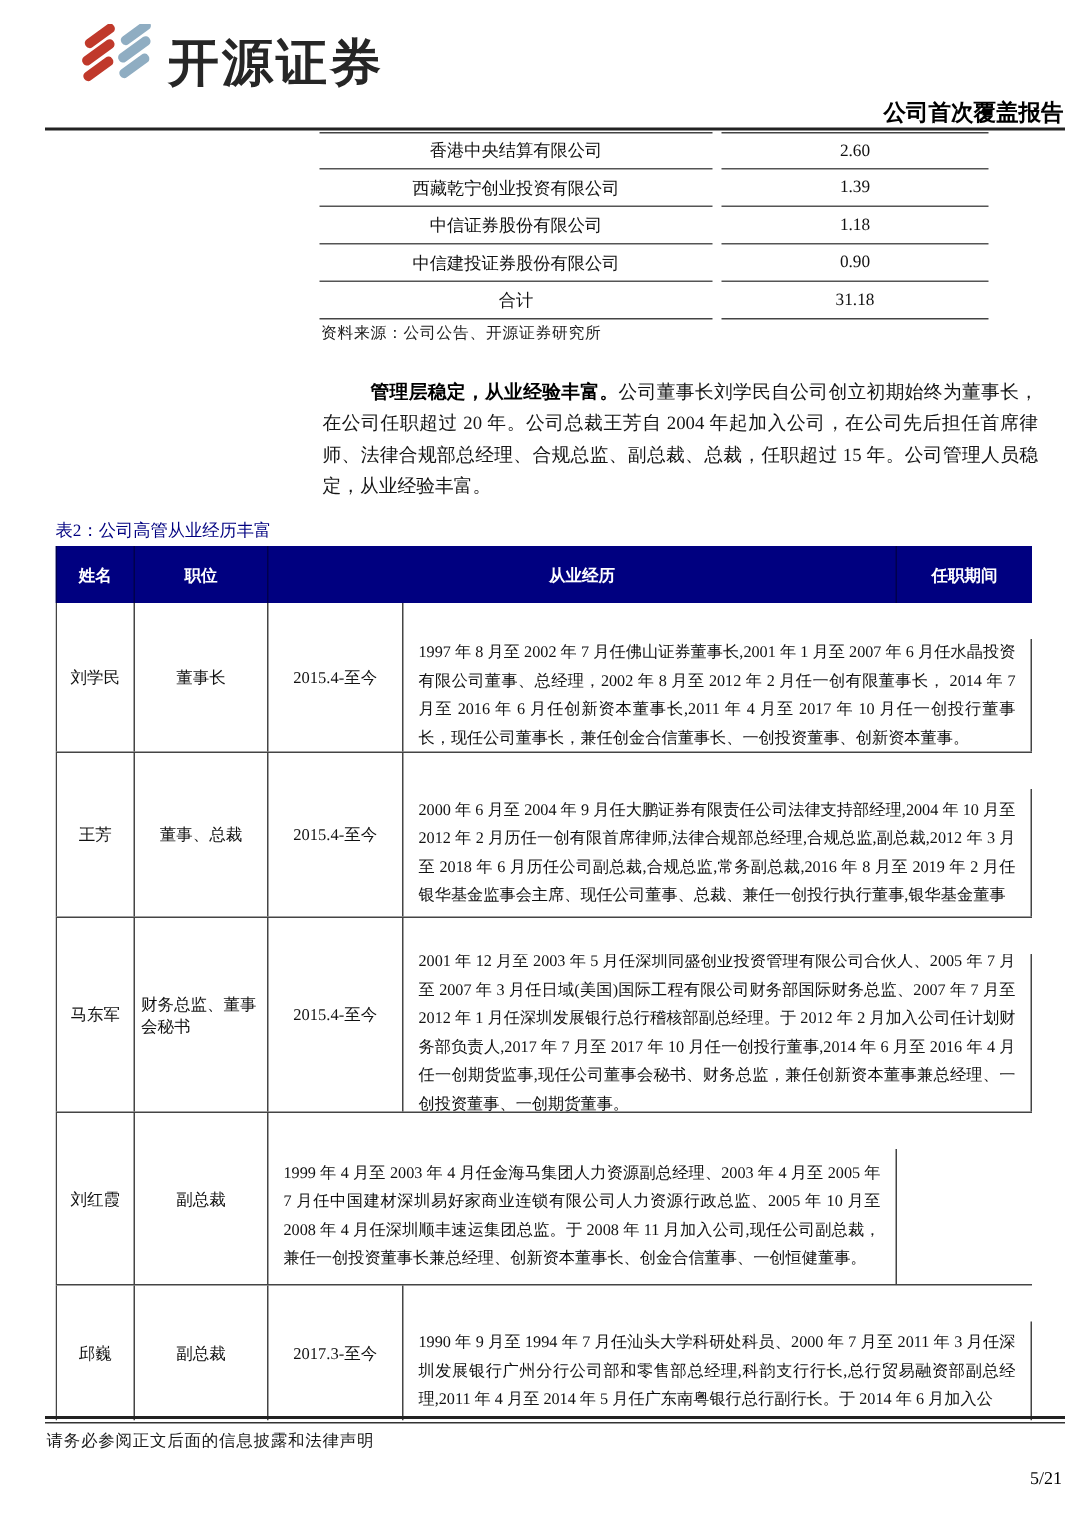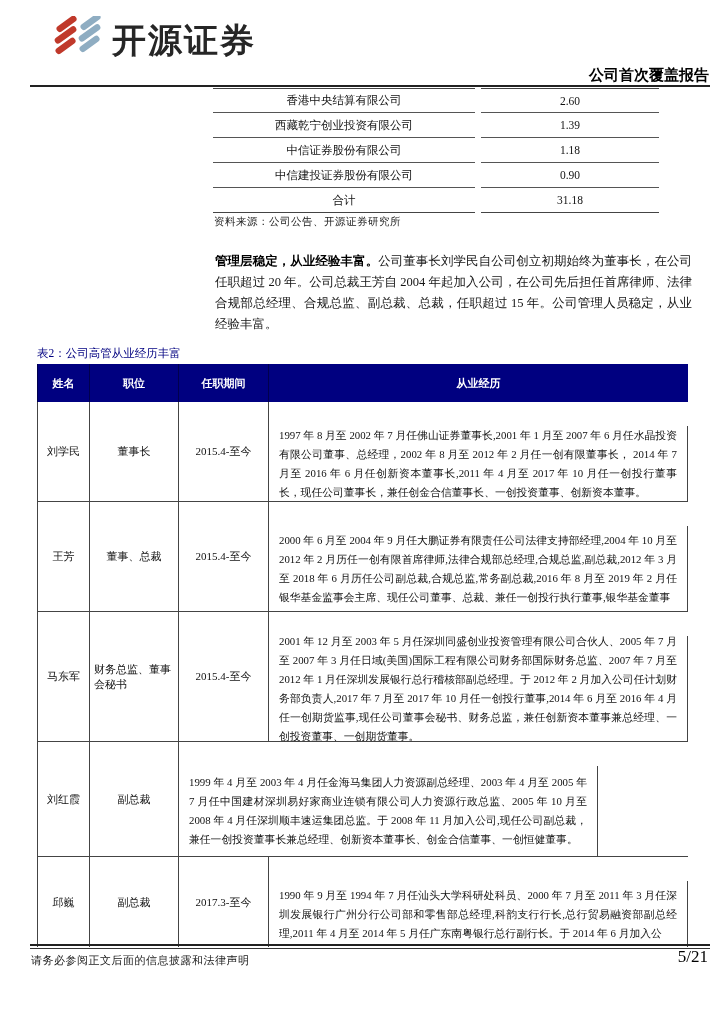--- a/index.html
+++ b/index.html
@@ -25,41 +25,41 @@
   .tt-row { display: flex; column-gap: 6px; height: 25px; }
   .tt-name, .tt-val { display: flex; align-items: center; justify-content: center; border-bottom: 1px solid #555; }
   .tt-row:first-child .tt-name, .tt-row:first-child .tt-val { border-top: 1.5px solid #444; }
   .tt-row.total .tt-name, .tt-row.total .tt-val { border-bottom: 1.5px solid #444; }
   .tt-name { width: 262px; }
   .tt-val { width: 178px; }
   .source-note { position: absolute; left: 214px; top: 215px; font-size: 10.5px; color: #222; letter-spacing: 0.5px; }
 
   
   .para { position: absolute; left: 215px; top: 251px; width: 477px; font-size: 12.5px; line-height: 21px; text-align: justify; color: #151515; }
-  .para b { color: #000; }
+  .para b { color: #000; margin-left: 32px; }
 
   
   .t2-title { position: absolute; left: 37px; top: 346px; font-size: 11.5px; font-weight: normal; color: #000080; }
   .t2 { position: absolute; left: 37px; top: 364px; width: 651px; height: 583px; overflow: hidden; font-size: 11px; }
   .t2-hrow { display: flex; height: 38px; background: #000080; color: #fff; font-weight: bold; }
   .t2-hrow .c { display: flex; align-items: center; justify-content: center; border-right: 1px solid #00004d; }
   .t2-hrow .c:last-child { border-right: none; }
   .t2-row { display: flex; border-bottom: 1px solid #444; }
   .t2-row:last-child { border-bottom: none; }
   .c1 { width: 53px; } .c2 { width: 89px; } .c3 { width: 90px; } .c4 { width: 419px; }
   .t2-row .c { display: flex; align-items: center; justify-content: center; border-right: 1px solid #444; padding: 4px; text-align: left; }
   .t2-row .c.c1 { border-left: 1px solid #444; }
   .t2-hrow .c.c1 { border-left: 1px solid #00004d; }
   .t2-row .c.exp { justify-content: flex-start; text-align: justify; padding: 24px 10px; font-size: 10.8px; line-height: 19px; overflow: hidden; border-right: 1px solid #444; margin-top: 24px; }
   .r1 { height: 100px; } .r2 { height: 110px; } .r3 { height: 130px; } .r4 { height: 115px; } .r5 { height: 90px; }
 
   
   .footer-rule { position: absolute; left: 30px; top: 944px; width: 680px; height: 5px; border-top: 2px solid #222; border-bottom: 1px solid #333; }
   .footer-disclaimer { position: absolute; left: 31px; top: 953px; font-size: 11px; color: #1a1a1a; letter-spacing: 0.5px; }
-  .footer-page { position: absolute; right: 16px; top: 947px; font-size: 17px; color: #000; }
+  .footer-page { position: absolute; right: 16px; top: 978px; font-size: 12px; color: #000; }
 </style>
 </head>
 <body>
 
 <div class="page">
 
   <div class="logo">
     <span>
       <svg width="52" height="46" viewBox="0 0 52 46">
         <g fill="#c0392b">
@@ -105,22 +105,22 @@
 
   <div class="para">
     <b>管理层稳定，从业经验丰富。</b><span>公司董事长刘学民自公司创立初期始终为董事长，在公司任职超过 20 年。公司总裁王芳自 2004 年起加入公司，在公司先后担任首席律师、法律合规部总经理、合规总监、副总裁、总裁，任职超过 15 年。公司管理人员稳定，从业经验丰富。</span>
   </div>
 
   <div class="t2-title">表2：公司高管从业经历丰富</div>
   <div class="t2">
     <div class="t2-hrow">
       <div class="c c1">姓名</div>
       <div class="c c2">职位</div>
+      <div class="c c4">从业经历</div>
       <div class="c c3">任职期间</div>
-      <div class="c c4">从业经历</div>
     </div>
 
     <div class="t2-row r1">
       <div class="c c1">刘学民</div>
       <div class="c c2">董事长</div>
       <div class="c c3">2015.4-至今</div>
       <div class="c c4 exp">1997 年 8 月至 2002 年 7 月任佛山证券董事长,2001 年 1 月至 2007 年 6 月任水晶投资有限公司董事、总经理，2002 年 8 月至 2012 年 2 月任一创有限董事长， 2014 年 7 月至 2016 年 6 月任创新资本董事长,2011 年 4 月至 2017 年 10 月任一创投行董事长，现任公司董事长，兼任创金合信董事长、一创投资董事、创新资本董事。</div>
     </div>
 
     <div class="t2-row r2">

